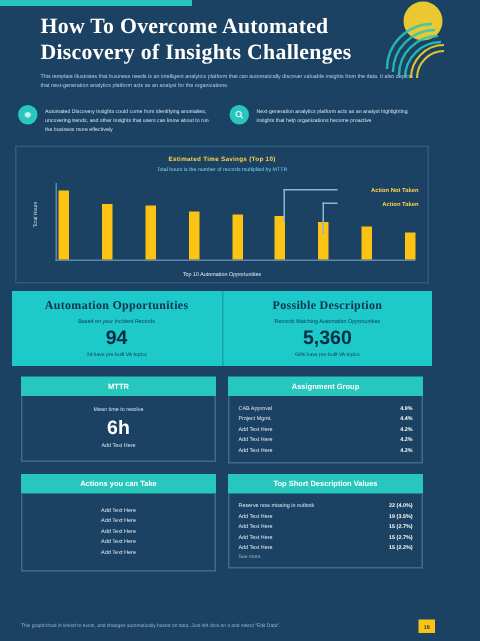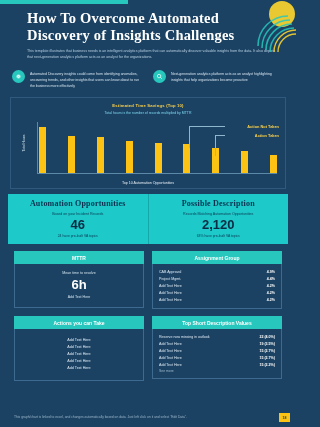--- a/index.html
+++ b/index.html
@@ -168,27 +168,27 @@
   <div class="lead" style="left:178px; top:28px; width:36px;"></div>
   <div class="leadv" style="left:178px; top:28px; height:22px;"></div>
   <div class="lead" style="left:204px; top:37px; width:10px;"></div>
   <div class="leadv" style="left:204px; top:37px; height:21px;"></div>
 </div>
 
 <div class="stats">
   <div class="stat">
     <h3>Automation Opportunities</h3>
     <div class="cap">Based on your Incident Records</div>
-    <div class="big">46</div>
+    <div class="big">94</div>
     <div class="foot">24 have pre-built VA topics</div>
   </div>
   <div class="stat">
     <h3>Possible Description</h3>
     <div class="cap">Records Matching Automation Opportunities</div>
-    <div class="big">2,120</div>
+    <div class="big">5,360</div>
     <div class="foot">63% have pre-built VA topics</div>
   </div>
 </div>
 
 <div class="grid">
   <div class="col">
     <div class="cardhead">MTTR</div>
     <div class="cardbody mttr-body">
       <div class="mttr-cap">Mean time to resolve</div>
       <div class="mttr-big">6h</div>

